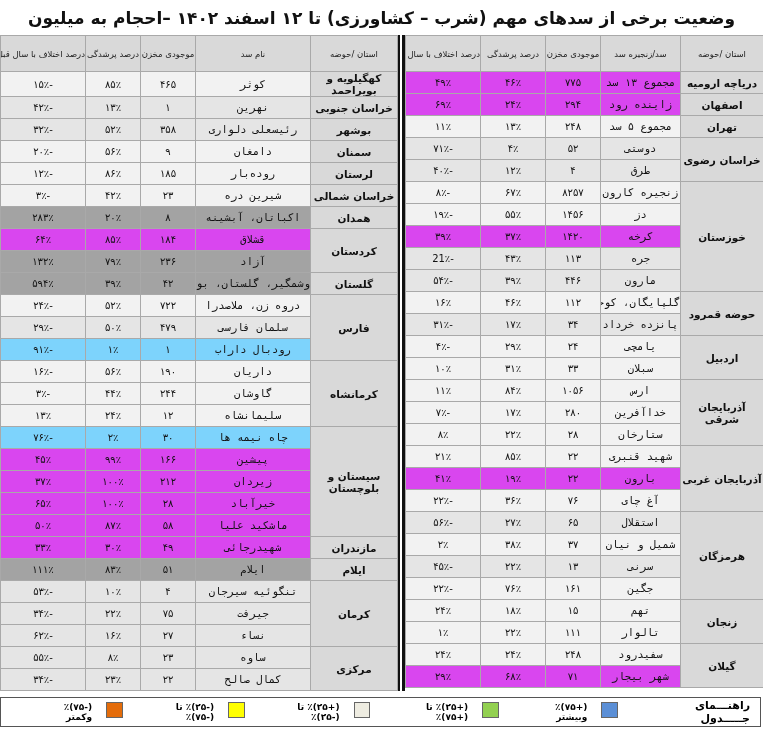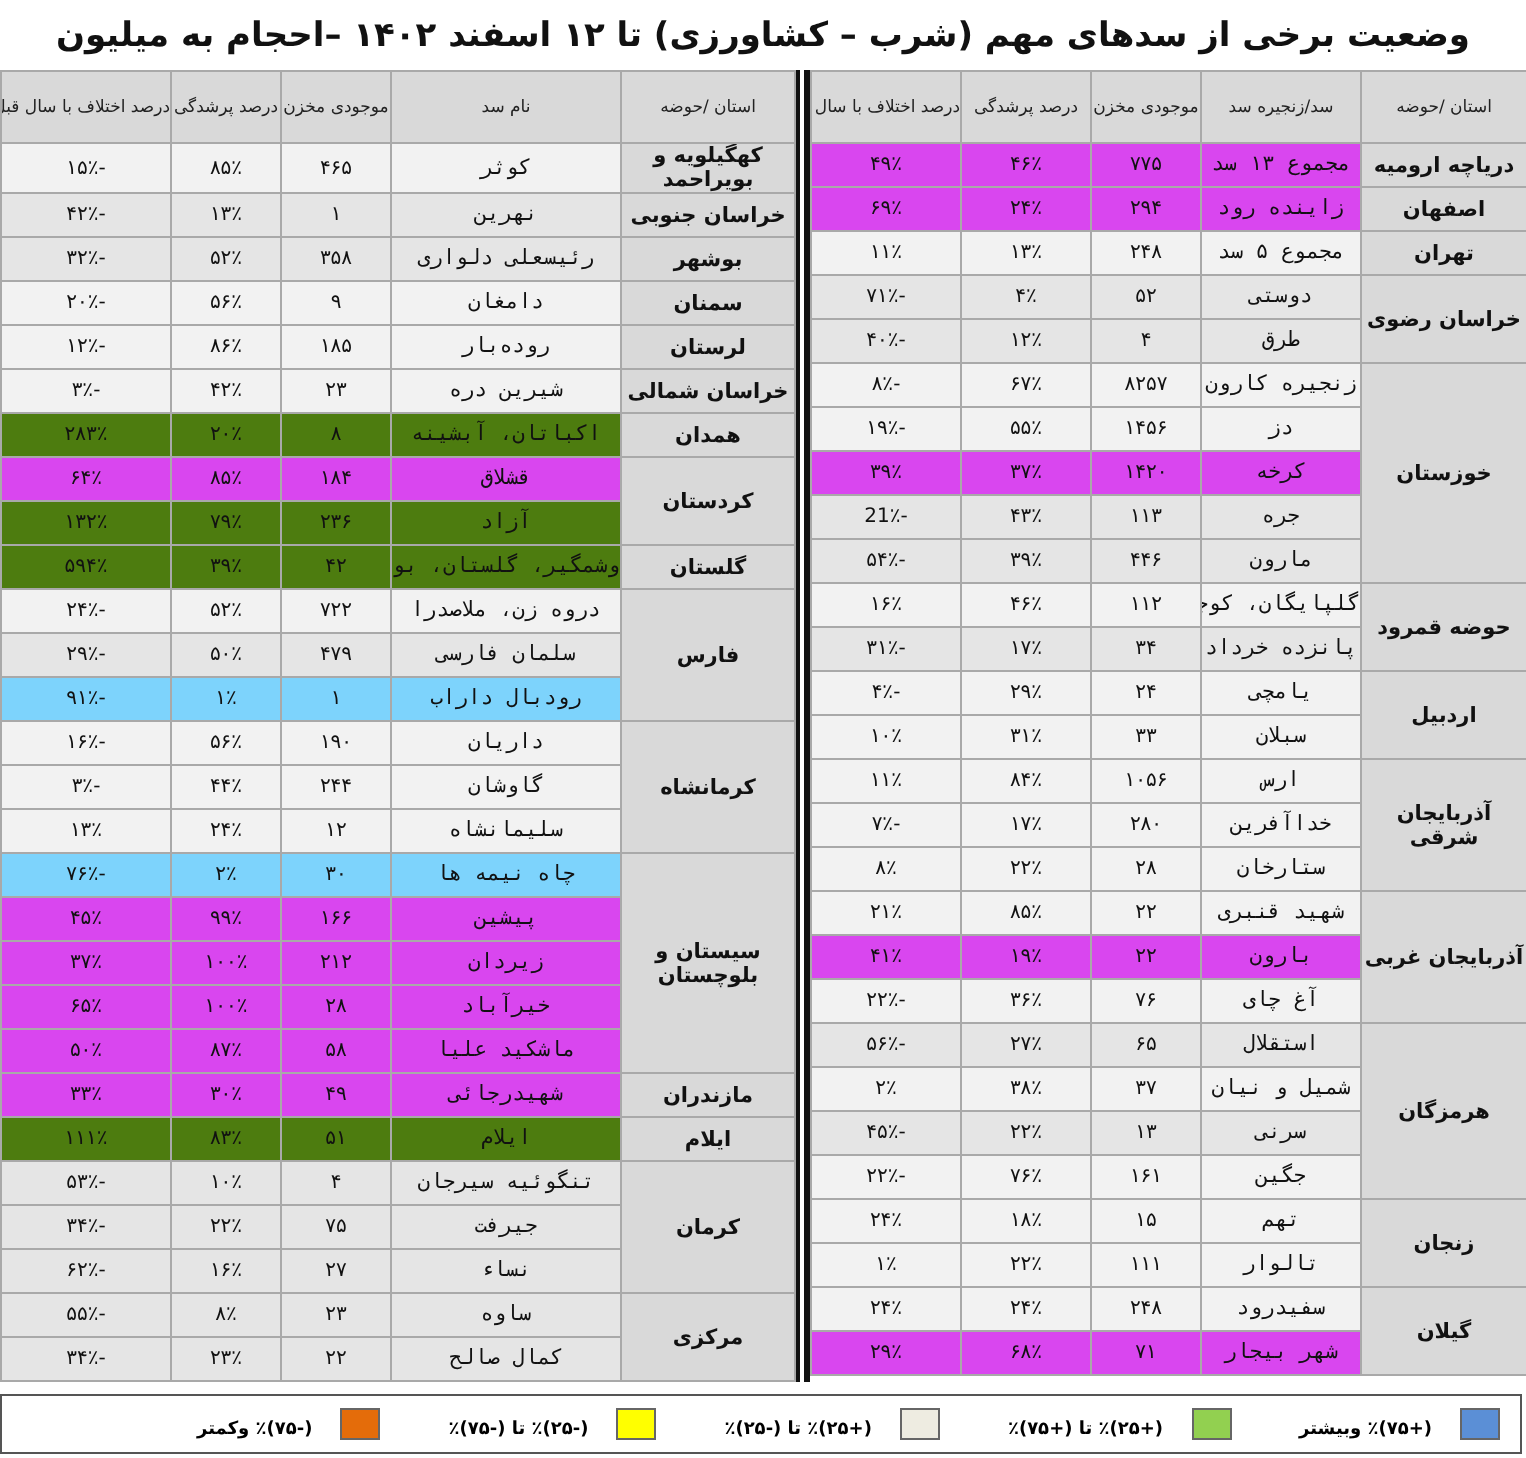--- a/index.html
+++ b/index.html
@@ -10,25 +10,25 @@
   .tbl th{height:35px;background:#d9d9d9;font-weight:normal;font-size:8.5px;color:#222;}
   .tbl td{height:21px;}
   .tbl td.prov{background:#d9d9d9;font-size:10.5px;white-space:normal;line-height:12px;font-weight:bold;}
   .tbl td.dam{font-size:10.5px;font-family:Liberation Mono, monospace;}
   #tbl-right{left:405px;width:358px;border-left:none;}
   #tbl-left{left:0;width:397px;}
   .divider{position:absolute;left:397px;top:35px;width:8px;height:656px;background:#fff;border-left:3px solid #111;border-right:3px solid #111;box-sizing:border-box;}
   .c-grey{background:#f2f2f2;}
   .c-yellow{background:#e5e5e5;}
   .c-green{background:#d946ef;}
-  .c-blue{background:#4d7c0f;}
+  .c-blue{background:#a3a3a3;}
   .c-orange{background:#7dd3fc;}
   .legend{position:absolute;left:0;top:697px;width:761px;height:30px;border:1px solid #555;direction:rtl;display:flex;align-items:center;box-sizing:border-box;padding:0 10px;background:#fff;}
   .legend .lg-title{font-weight:bold;font-size:11px;margin-left:40px;}
-  .legend .lg-item{display:flex;align-items:flex-end;font-size:9px;font-weight:bold;margin-left:34px;}
+  .legend .lg-item{display:flex;align-items:flex-start;font-size:9px;font-weight:bold;margin-left:34px;}
   .legend .sw{width:18px;height:14px;border:1px solid #666;margin-left:14px;display:inline-block;}
 </style>
 </head>
 <body>
 
 <div class="title">وضعیت برخی از سدهای مهم (شرب – کشاورزی) تا ۱۲ اسفند ۱۴۰۲ –احجام به میلیون مترمکعب</div>
 
 <table class="tbl" id="tbl-right">
   <colgroup>
       <col style="width:83px">
@@ -431,20 +431,21 @@
       <tr>
         <td class="c-yellow dam">کمال صالح</td>
         <td class="c-yellow">۲۲</td>
         <td class="c-yellow">۲۳٪</td>
         <td class="c-yellow">-۳۴٪</td>
       </tr>
     </tbody>
 </table>
 
 <div class="legend">
+  <span class="lg-title">راهنـــمای جـــــدول</span>
   <span class="lg-item">
       <span class="sw" style="background: rgb(91, 143, 214);"></span>
       <span>(+۷۵)٪ وبیشتر</span>
     </span>
   <span class="lg-item">
       <span class="sw" style="background: rgb(146, 208, 80);"></span>
       <span>(+۲۵)٪ تا (+۷۵)٪</span>
     </span>
   <span class="lg-item">
       <span class="sw" style="background: rgb(238, 236, 225);"></span>

